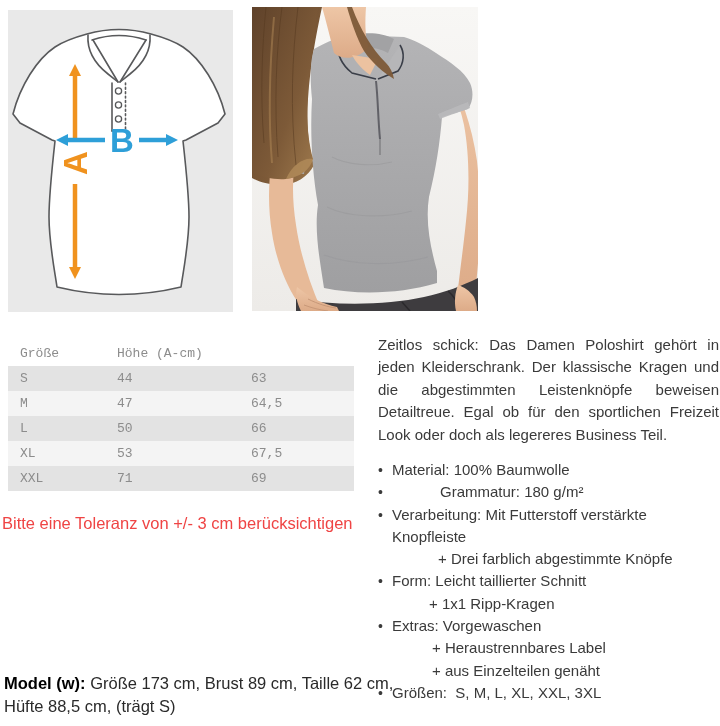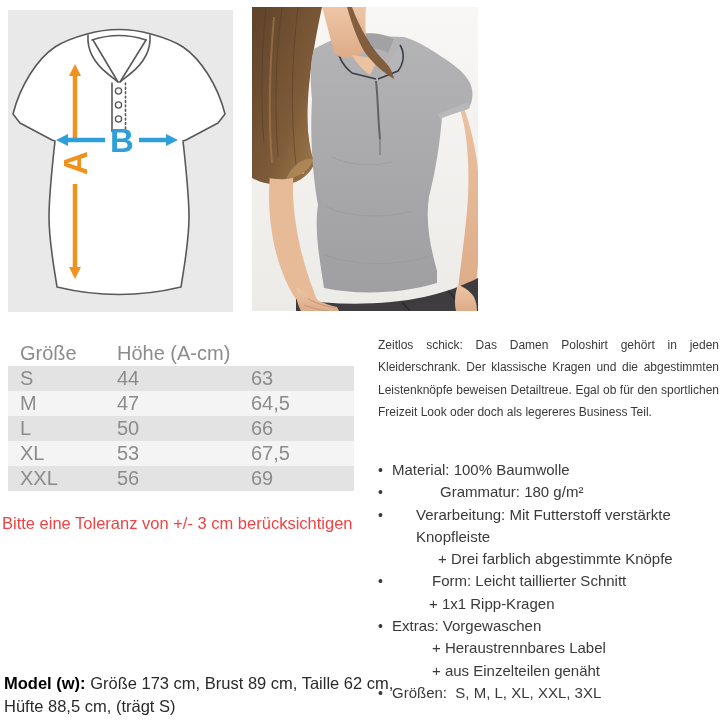--- a/index.html
+++ b/index.html
@@ -7,29 +7,29 @@
        font-family:"Liberation Sans","DejaVu Sans",sans-serif;}
   .canvas{position:absolute;inset:0;}
 
   
   .diagram-box{position:absolute;left:8px;top:10px;width:225px;height:302px;background:#e9e9e9;}
 
   
   .photo-box{position:absolute;left:252px;top:7px;width:226px;height:304px;background:#f6f5f3;overflow:hidden;}
 
   
-  .size-table{position:absolute;left:8px;top:340px;width:346px;font-size:20px;color:#8c8c8c;}
+  .size-table{position:absolute;left:8px;top:340px;width:346px;font-size:13px;color:#8c8c8c;font-family:Liberation Mono, monospace;}
   .t-head{display:grid;grid-template-columns:97px 134px 1fr;height:26px;align-items:center;padding-left:12px;}
   .t-rows .t-row{display:grid;grid-template-columns:97px 134px 1fr;height:25px;align-items:center;padding-left:12px;}
   .t-rows .t-row:nth-of-type(odd){background:#e3e3e3;}
   .t-rows .t-row:nth-of-type(even){background:#f4f4f4;}
 
   .tolerance{position:absolute;left:2px;top:514px;font-size:16.5px;color:#ef4444;}
 
-  .description{position:absolute;left:378px;top:334px;width:341px;font-size:12px;line-height:22.4px;
+  .description{position:absolute;left:378px;top:334px;width:341px;font-size:15px;line-height:22.4px;
                color:#3a3a3a;text-align:justify;}
 
   .features{position:absolute;left:378px;top:459px;width:342px;font-size:15px;line-height:22.3px;color:#3a3a3a;}
   .f-line{display:flex;align-items:flex-start;}
   .f-bullet{flex:0 0 14px;font-size:14px;}
   .f-text{white-space:pre-wrap;}
 
   .model{position:absolute;left:4px;top:672px;width:470px;font-size:16.5px;line-height:23px;color:#2a2a2a;}
   .model .bold{font-weight:bold;color:#000000;}
 
@@ -201,21 +201,21 @@
         </div>
 
         <div class="t-row">
           <span>XL</span>
           <span>53</span>
           <span>67,5</span>
         </div>
 
         <div class="t-row">
           <span>XXL</span>
-          <span>56</span>
+          <span>71</span>
           <span>69</span>
         </div>
       </div>
   </div>
 
   <div class="tolerance">Bitte eine Toleranz von +/- 3 cm berücksichtigen</div>
 
   <div class="description">Zeitlos schick: Das Damen Poloshirt gehört in jeden Kleiderschrank. Der klassische Kragen und die abgestimmten Leistenknöpfe beweisen Detailtreue. Egal ob für den sportlichen Freizeit Look oder doch als legereres Business Teil.</div>
 
   <div class="features">
@@ -225,31 +225,31 @@
         <span class="f-text" style="padding-left: 0px;">Material: 100% Baumwolle</span>
       </div>
 
       <div class="f-line">
         <span class="f-bullet" style="visibility: visible;">•</span>
         <span class="f-text" style="padding-left: 0px; margin-left: 48px;">Grammatur: 180 g/m²</span>
       </div>
 
       <div class="f-line">
         <span class="f-bullet" style="visibility: visible;">•</span>
-        <span class="f-text" style="padding-left: 0px; margin-left: 24px;">Verarbeitung: Mit Futterstoff verstärkte Knopfleiste</span>
+        <span class="f-text" style="padding-left: 0px;">Verarbeitung: Mit Futterstoff verstärkte Knopfleiste</span>
       </div>
 
       <div class="f-line">
         <span class="f-bullet" style="visibility: hidden;">•</span>
         <span class="f-text" style="padding-left: 46px;">+ Drei farblich abgestimmte Knöpfe</span>
       </div>
 
       <div class="f-line">
         <span class="f-bullet" style="visibility: visible;">•</span>
-        <span class="f-text" style="padding-left: 0px; margin-left: 40px;">Form: Leicht taillierter Schnitt</span>
+        <span class="f-text" style="padding-left: 0px;">Form: Leicht taillierter Schnitt</span>
       </div>
 
       <div class="f-line">
         <span class="f-bullet" style="visibility: hidden;">•</span>
         <span class="f-text" style="padding-left: 37px;">+ 1x1 Ripp-Kragen</span>
       </div>
 
       <div class="f-line">
         <span class="f-bullet" style="visibility: visible;">•</span>
         <span class="f-text" style="padding-left: 0px;">Extras: Vorgewaschen</span>

